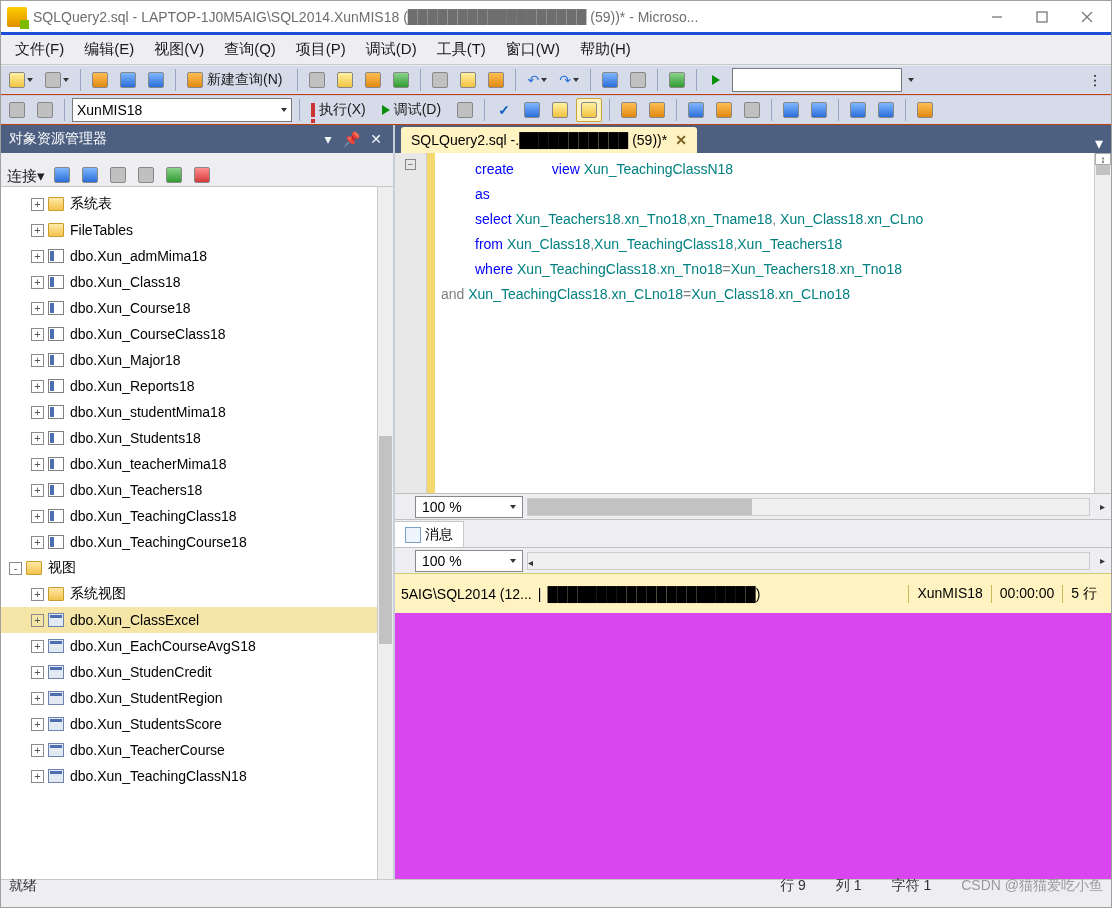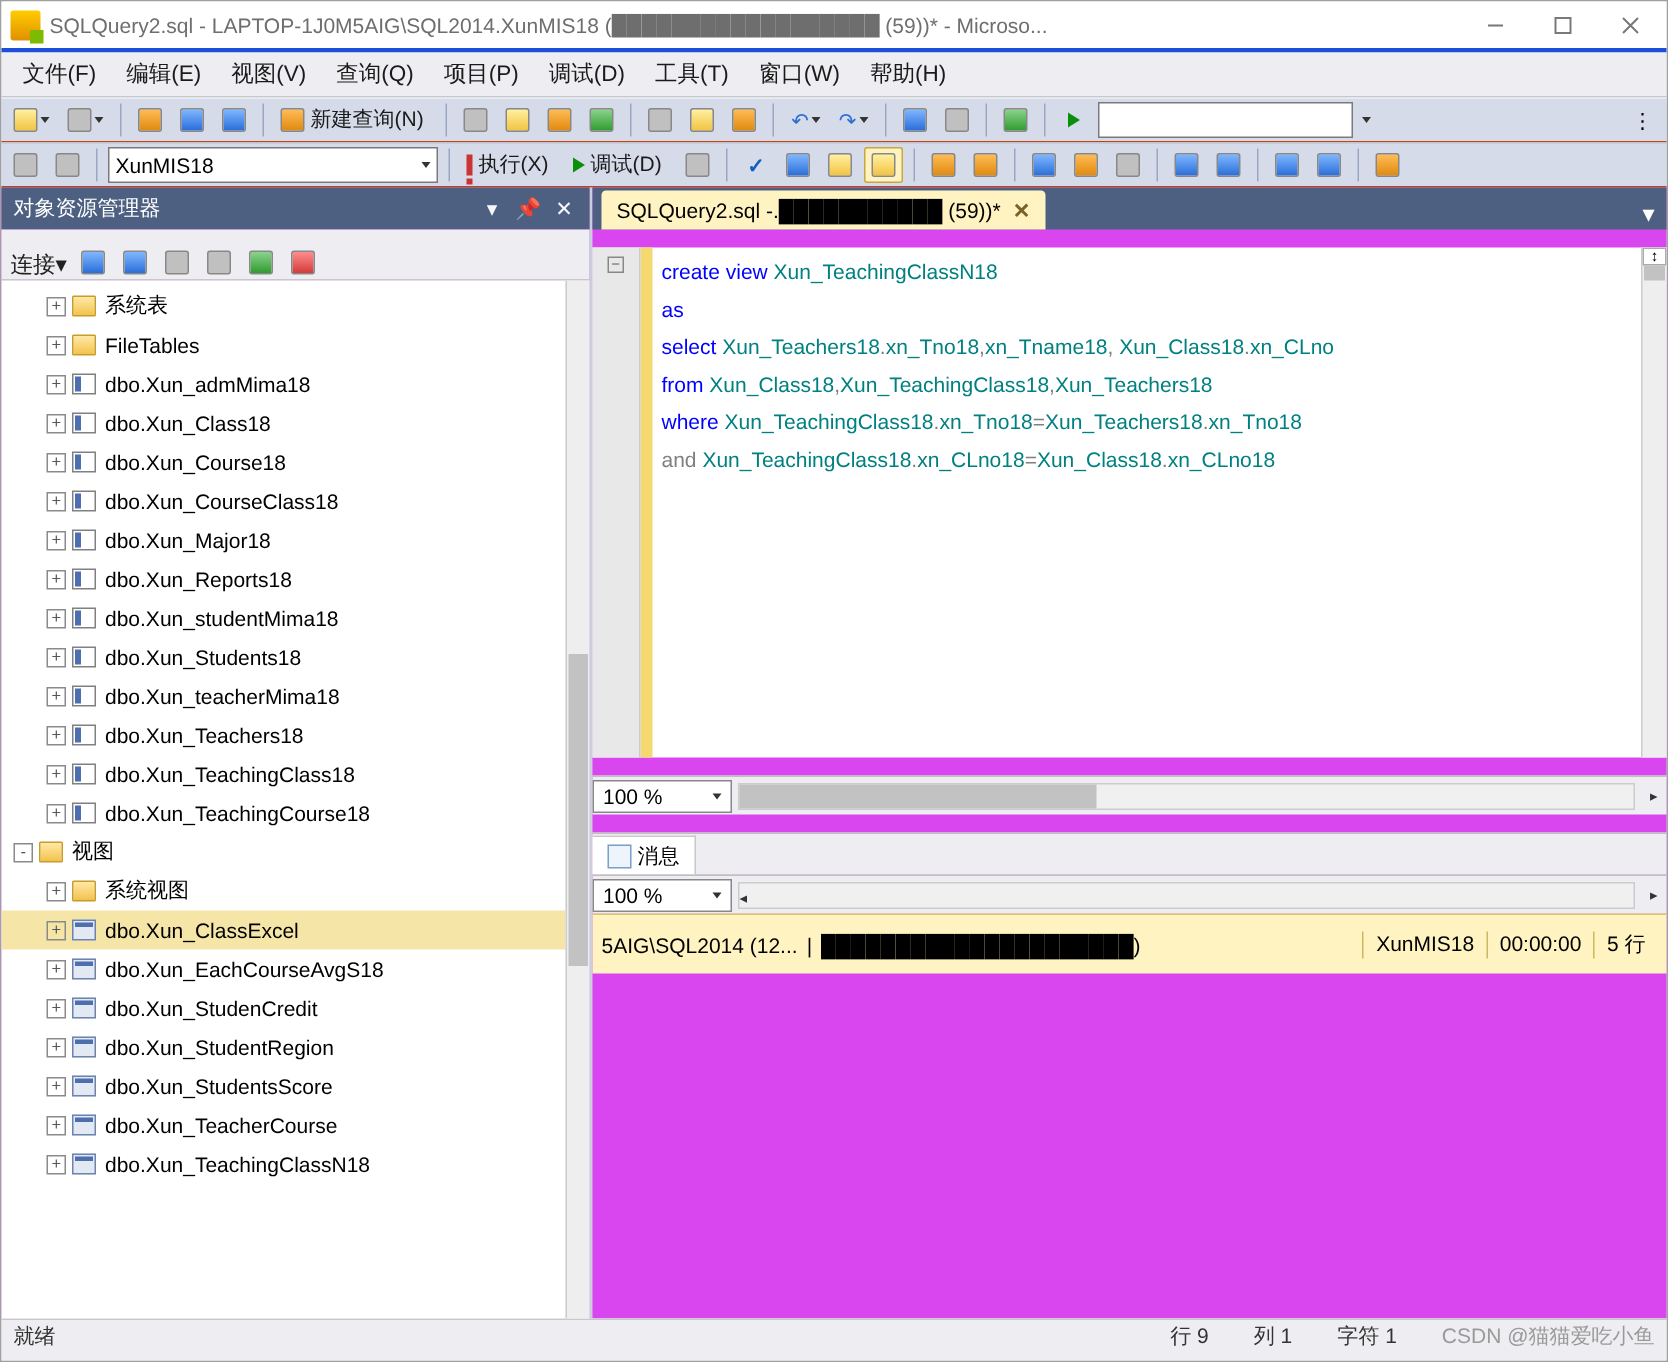--- a/index.html
+++ b/index.html
@@ -66,56 +66,56 @@
   .tree-row.sel { background: #f5e6a8; }
   .expander { width:13px; height:13px; border:1px solid #8a8a8a; font-size:11px; line-height:10px; text-align:center; margin-right:4px; color:#555; display:flex;align-items:center;justify-content:center;}
   .nodeico { width:16px; height:14px; margin-right:6px; flex:0 0 auto; }
   .folder { background: linear-gradient(#ffe9a6,#f2c34d); border:1px solid #c89c2a; border-radius:1px; }
   .tableico { background:#fff; border:1px solid #808080; position:relative; }
   .tableico::before { content:""; position:absolute; left:1px;top:1px;width:4px;bottom:1px;background:#4d6fb0;}
   .viewico { background:#e3e9f3; border:1px solid #6d83ad; position:relative;}
   .viewico::before{content:"";position:absolute;left:1px;top:1px;right:1px;height:3px;background:#4d6fb0;}
 
   
-  .editor-side { flex:1; display:flex; flex-direction:column; min-width:0;gap:12px; }
+  .editor-side { flex:1; display:flex; flex-direction:column; min-width:0; }
   .tab-strip { height:28px; background: var(--editor-tab-bg); display:flex; align-items:flex-end; padding-left:6px;}
   .editor-tab { height:26px; background: var(--editor-tab-active); display:flex; align-items:center; padding:0 10px; font-size:15px; border-top-left-radius:3px;border-top-right-radius:3px;}
   .tab-x { margin-left:8px; color:#7b6124; font-weight:bold; }
   .tab-strip .spacer{flex:1;}
   .tab-strip .menuico{color:#fff;padding:0 8px;font-size:16px;}
 
   .sql-editor-wrap { flex:0 0 340px; display:flex; background:#fff; position:relative; }
   .sql-gutter { width:32px; background:#e8e8e8; border-right:1px solid #ccc; position:relative;}
   .sql-changebar { width:8px; background:#f5d96e; }
   .sql-text { flex:1; padding:4px 6px; font-family: Consolas, "Courier New", monospace; font-size: 17px; white-space: pre; line-height:25px; color:#222; position:relative; overflow:hidden;}
-  .kw{color:#0000ff;} .ident{color:#008080;} .gray{color:#808080;}
+  .kw{color:#0000ff;margin-left:34px;} .ident{color:#008080;} .gray{color:#808080;}
   .minus-box { position:absolute; left:10px; top:6px; width:11px;height:11px;border:1px solid #888;font-size:10px;line-height:9px;text-align:center;color:#666;}
   .right-scroll{position:absolute;right:0;top:0;bottom:0;width:17px;background:#eee;border-left:1px solid #ccc;}
   .right-scroll .thumb{position:absolute;left:1px;right:1px;top:12px;height:10px;background:#c2c2c2;}
   .right-scroll .arrowbox{position:absolute;left:0;right:0;top:0;height:12px;border:1px solid #aaa;background:#fff;display:flex;align-items:center;justify-content:center;}
   .right-scroll .arrowbox span{font-size:10px;}
 
   .zoom-row { height:26px; display:flex; align-items:center; border-top:1px solid #c0c0c0; background:#eeeef2;}
-  .zoom-select { width:93px; height:22px; background:#fff; border:1px solid #888; display:flex; align-items:center; padding:0 6px; margin-left:0; justify-content:space-between;}
+  .zoom-select { width:108px; height:22px; background:#fff; border:1px solid #888; display:flex; align-items:center; padding:0 6px; margin-left:20px; justify-content:space-between;}
   .hscroll{flex:1;height:18px;margin:0 4px;border:1px solid #ccc;background:#f0f0f0;position:relative;}
   .hscroll .thumb{position:absolute;left:0;top:0;bottom:0;width:40%;background:#c2c2c2;}
 
   .messages-wrap{flex:1 1 auto;display:flex;flex-direction:column;min-height:0;}
   .msg-tab-strip{height:28px;background:#eeeef2;border-top:1px solid #c0c0c0;display:flex;align-items:flex-end;}
   .msg-tab{background:#fff;height:26px;display:flex;align-items:center;padding:0 10px;border-top:1px solid #c8c8c8;border-right:1px solid #c8c8c8;font-size:15px;}
   .msg-tab .mico{width:16px;height:16px;margin-right:4px;background:#eef4fb;border:1px solid #7aa0c7;}
   .msg-body{flex:1;background:#fff;position:relative;overflow:hidden;}
   .msg-body .txt{padding:6px 10px;font-size:15px;}
   .msg-body .vscroll{position:absolute;right:0;top:0;bottom:0;width:17px;background:#eee;border-left:1px solid #ccc;}
 
   .status-yellow{height:40px;background:var(--status-bg);display:flex;align-items:center;padding:0 6px;border-top:1px solid #d7c874;font-size:14px;}
   .status-yellow .cells{display:flex;margin-left:auto;}
   .status-yellow .cell{padding:0 8px;border-left:1px solid #cbb95c;}
 
-  .statusbar{height:28px;background:#eeeef2;display:flex;align-items:flex-start;padding:2px 8px;border-top:1px solid #c8c8c8;font-size:14px;color:#333;}
+  .statusbar{height:28px;background:#eeeef2;display:flex;align-items:flex-end;padding:12px 8px;border-top:1px solid #c8c8c8;font-size:14px;color:#333;}
   .statusbar .seg{margin-right:30px;}
   .statusbar .filler{flex:1;}
   .watermark{color:#9a9a9a;}
   .arrowsym{font-size:10px;color:#333;}
   .smallico{width:16px;height:16px;border:1px solid #888;border-radius:2px;}
   .orange{background:linear-gradient(#ffbc55,#e08a10);}
   .blue{background:linear-gradient(#7fb7ff,#2a6ed8);}
   .greenico{background:linear-gradient(#8bd38b,#2f9c2f);}
   .redico{background:linear-gradient(#ff8d8d,#d33b3b);}
   .yellow{background:linear-gradient(#fff0a0,#f2c342);}

